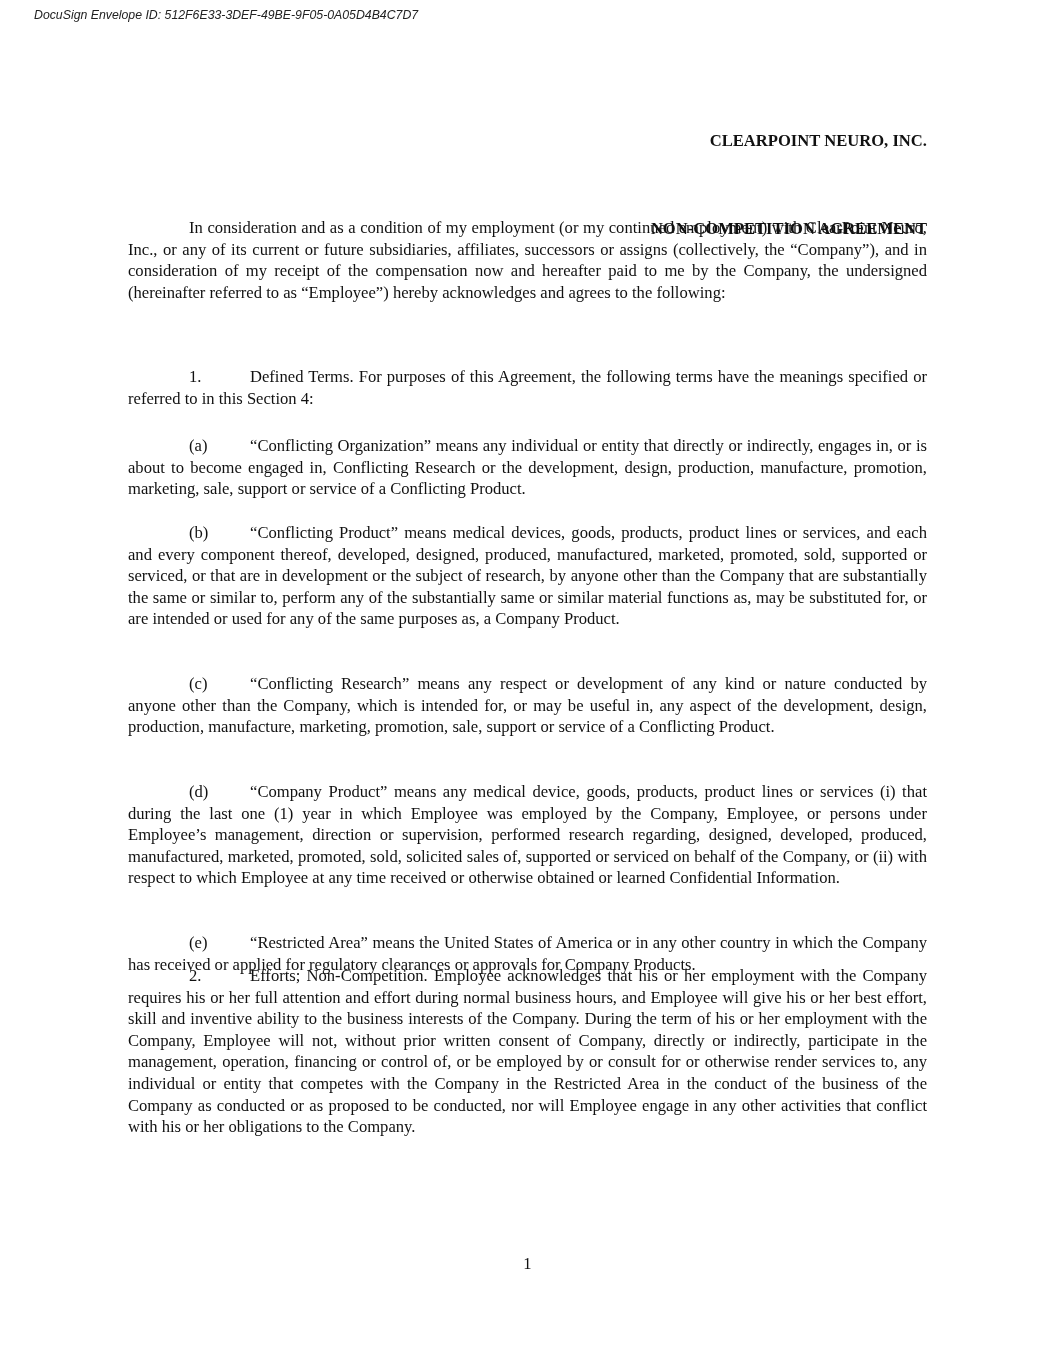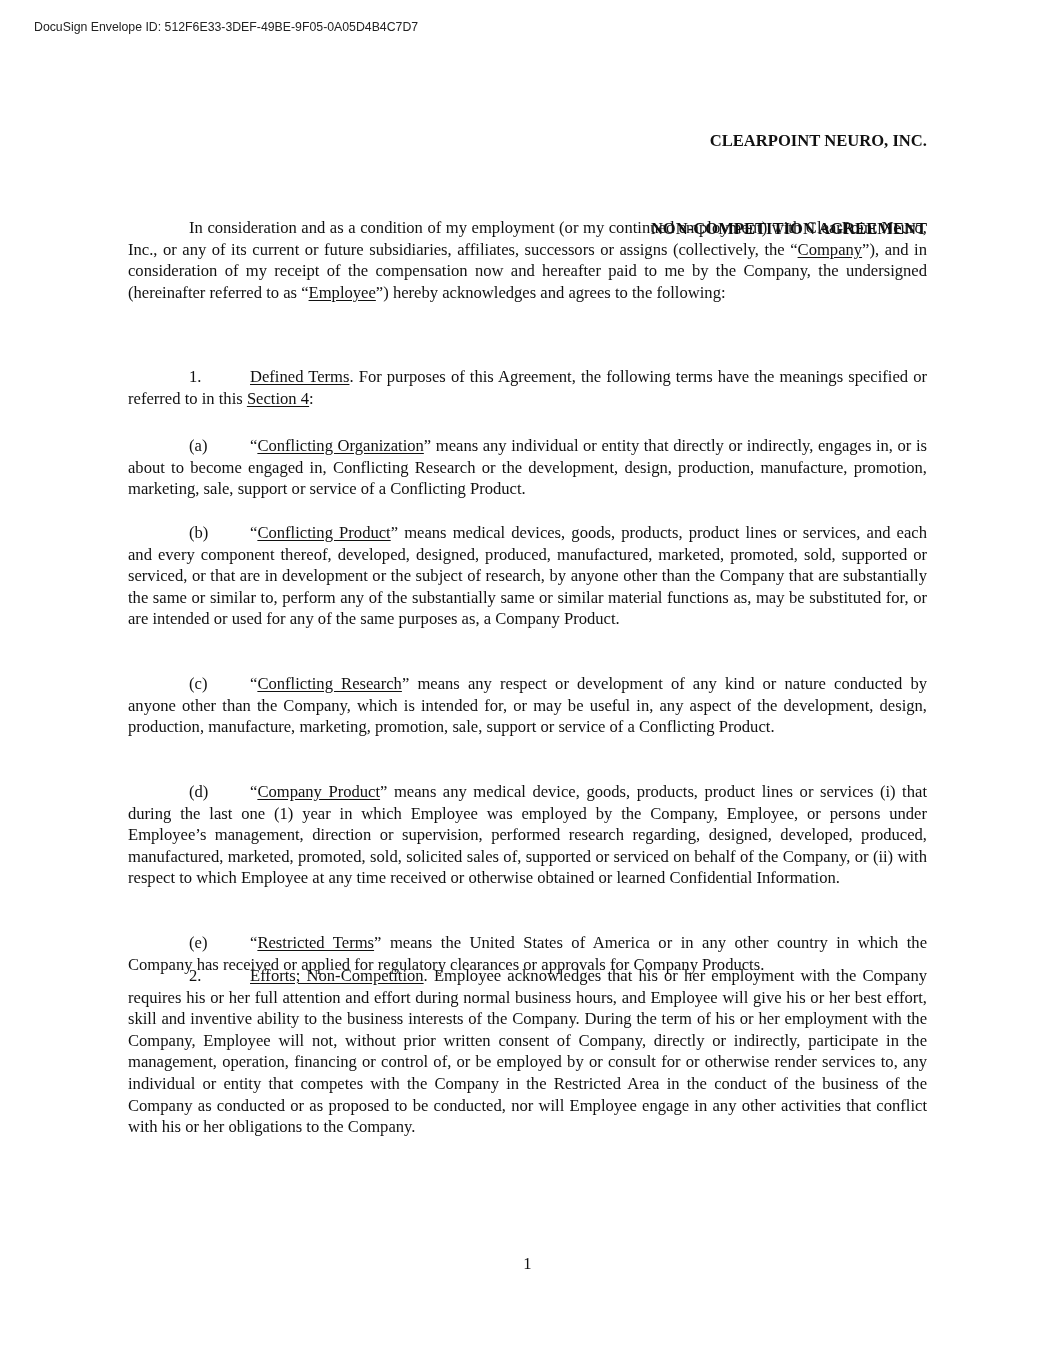--- a/index.html
+++ b/index.html
@@ -1,38 +1,38 @@
 <!DOCTYPE html>
 <html><head>
 <meta charset="utf-8">
 <style>
   html, body { margin: 0; padding: 0; background: #ffffff; }
   body {
     width: 1055px; height: 1365px; position: relative; overflow: hidden;
     color: #111111;
   }
   .envelope {
-    position: absolute; left: 34px; top: 20px;
-    font-family: "Liberation Sans", sans-serif; font-size: 12.3px; color: #222;
+    position: absolute; left: 34px; top: 8px;
+    font-family: "Liberation Sans", sans-serif; font-size: 12.3px; color: #222; font-style: italic;
   }
   .page-content {
     position: absolute; left: 128px; top: 0; width: 799px;
     font-family: "Liberation Serif", serif; font-size: 16.6px; line-height: 21.6px;
   }
   .title {
     position: absolute; left: 0; width: 799px; text-align: right; font-weight: bold;
   }
   .t1 { top: 130px; }
   .t2 { top: 174px; margin-top: 44px; }
   .para {
     position: absolute; left: 0; width: 799px; margin: 0;
     text-align: justify; text-indent: 61px;
   }
   .para .num { display: inline-block; width: 61px; text-indent: 0; }
-  .u { text-decoration: underline; text-underline-offset: 2px; }
+  .u { text-underline-offset: 2px; }
   .p-intro { top: 217px; }
   .p-1 { top: 366px; }
   .p-a { top: 435px; }
   .p-b { top: 522px; }
   .p-c { top: 673px; }
   .p-d { top: 781px; }
   .p-e { top: 932px; }
   .p-2 { top: 965px; }
   .page-number {
     position: absolute; left: 0; width: 799px; top: 1253px; text-align: center;
@@ -52,18 +52,18 @@
   <p class="para p-1"><span class="num">1.</span><span class="u">Defined Terms</span><span>.  For purposes of this Agreement, the following terms have the meanings specified or referred to in this </span><span class="u">Section 4</span><span>:</span></p>
 
   <p class="para p-a"><span class="num">(a)</span>“<span class="u">Conflicting Organization</span><span>” means any individual or entity that directly or indirectly, engages in, or is about to become engaged in, Conflicting Research or the development, design, production, manufacture, promotion, marketing, sale, support or service of a Conflicting Product.</span></p>
 
   <p class="para p-b"><span class="num">(b)</span>“<span class="u">Conflicting Product</span><span>” means medical devices, goods, products, product lines or services, and each and every component thereof, developed, designed, produced, manufactured, marketed, promoted, sold, supported or serviced, or that are in development or the subject of research, by anyone other than the Company that are substantially the same or similar to, perform any of the substantially same or similar material functions as, may be substituted for, or are intended or used for any of the same purposes as, a Company Product.</span></p>
 
   <p class="para p-c"><span class="num">(c)</span>“<span class="u">Conflicting Research</span><span>” means any respect or development of any kind or nature conducted by anyone other than the Company, which is intended for, or may be useful in, any aspect of the development, design, production, manufacture, marketing, promotion, sale, support or service of a Conflicting Product.</span></p>
 
   <p class="para p-d"><span class="num">(d)</span>“<span class="u">Company Product</span><span>” means any medical device, goods, products, product lines or services (i) that during the last one (1) year in which Employee was employed by the Company, Employee, or persons under Employee’s management, direction or supervision, performed research regarding, designed, developed, produced, manufactured, marketed, promoted, sold, solicited sales of, supported or serviced on behalf of the Company, or (ii) with respect to which Employee at any time received or otherwise obtained or learned Confidential Information.</span></p>
 
-  <p class="para p-e"><span class="num">(e)</span>“<span class="u">Restricted Terms</span><span>” means the United States of America or in any other country in which the Company has received or applied for regulatory clearances or approvals for Company Products.</span></p>
+  <p class="para p-e"><span class="num">(e)</span>“<span class="u">Restricted Area</span><span>” means the United States of America or in any other country in which the Company has received or applied for regulatory clearances or approvals for Company Products.</span></p>
 
   <p class="para p-2"><span class="num">2.</span><span class="u">Efforts; Non-Competition</span><span>.  Employee acknowledges that his or her employment with the Company requires his or her full attention and effort during normal business hours, and Employee will give his or her best effort, skill and inventive ability to the business interests of the Company.  During the term of his or her employment with the Company, Employee will not, without prior written consent of Company, directly or indirectly, participate in the management, operation, financing or control of, or be employed by or consult for or otherwise render services to, any individual or entity that competes with the Company in the Restricted Area in the conduct of the business of the Company as conducted or as proposed to be conducted, nor will Employee engage in any other activities that conflict with his or her obligations to the Company.</span></p>
 
   <div class="page-number">1</div>
 </div>
 
 </body></html>

